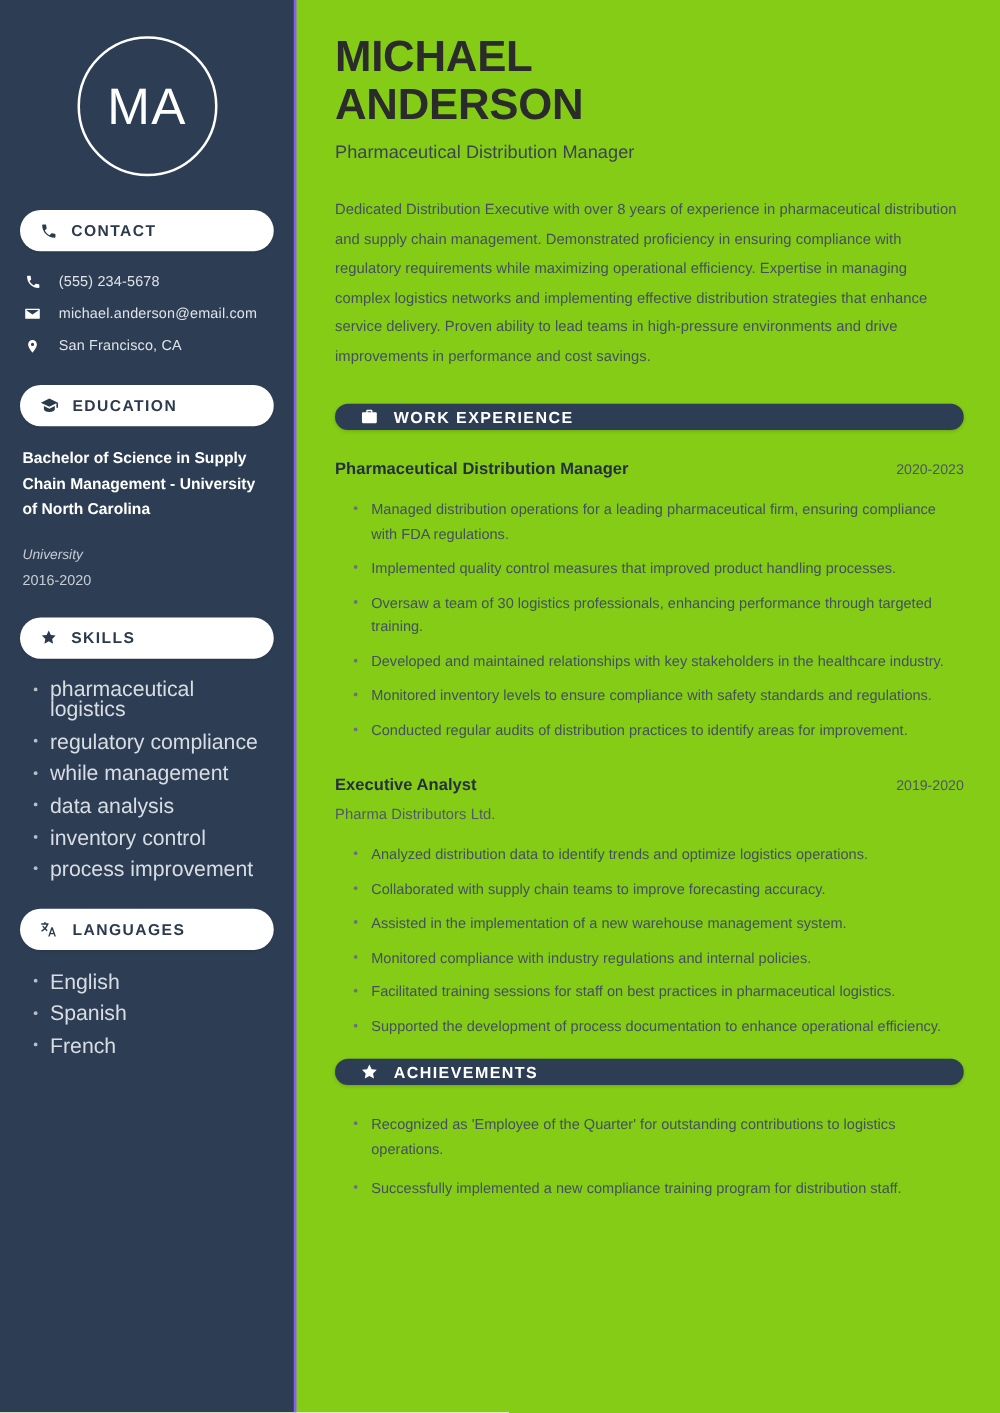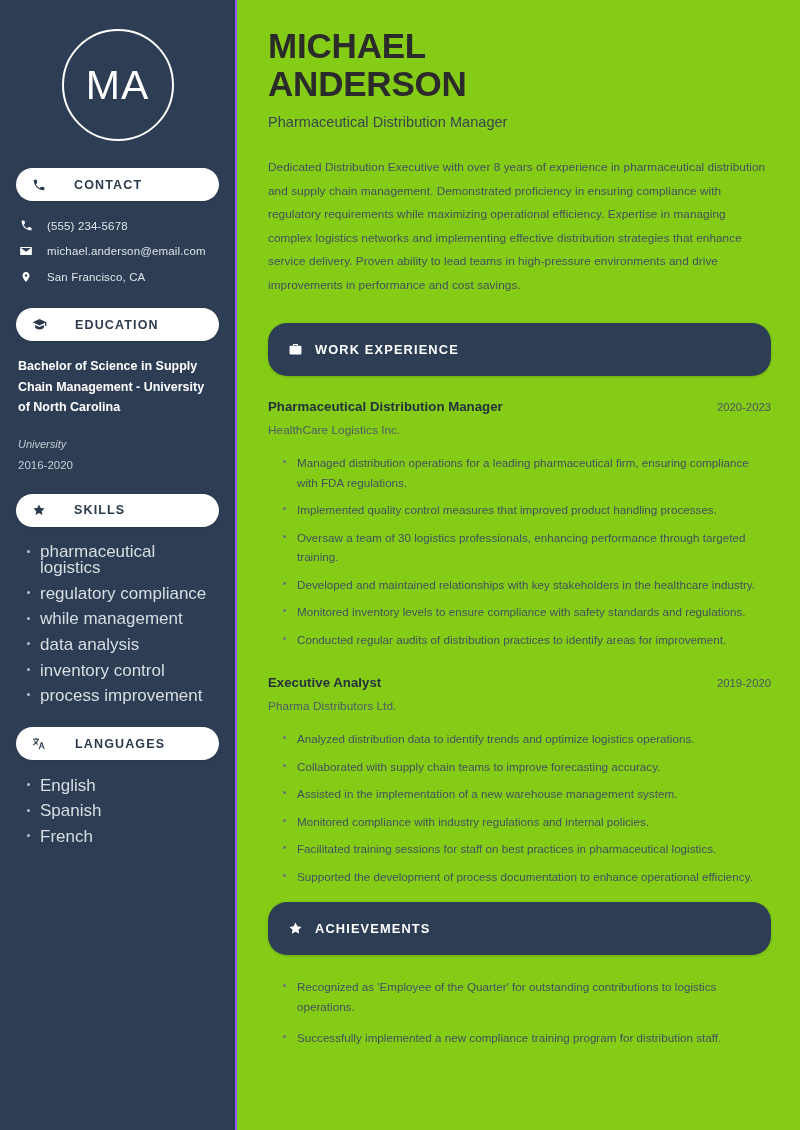--- a/index.html
+++ b/index.html
@@ -51,21 +51,21 @@
   }
 
   
   .pill-light {
     background: #ffffff;
     border-radius: 18px;
     height: 33px;
     display: flex;
     align-items: center;
     padding: 0 16px;
-    gap: 28px;
+    gap: 11px;
     box-shadow: 0 1px 2px rgba(0,0,0,0.12);
   }
   .pill-light .pill-title {
     color: #2b3a4d;
     font-size: 12.5px;
     font-weight: bold;
     letter-spacing: 1.15px;
   }
   .pill-light svg { display: block; }
 
@@ -149,21 +149,21 @@
     color: #44505f;
     font-size: 11.8px;
     line-height: 23.5px;
     letter-spacing: 0.05px;
   }
 
   
   .pill-dark {
     background: #2d3e54;
     border-radius: 19px;
-    height: 53px;
+    height: 21px;
     display: flex;
     align-items: center;
     padding: 0 20px;
     gap: 12px;
     box-shadow: 0 1px 3px rgba(0,0,0,0.17);
   }
   .pill-dark .pill-title {
     color: #ffffff;
     font-size: 12.8px;
     font-weight: bold;
@@ -343,21 +343,20 @@
           </svg>
         </span>
         <span class="pill-title">WORK EXPERIENCE</span>
       </div>
 
       <div class="job first">
         <div class="job-head">
           <span class="job-title">Pharmaceutical Distribution Manager</span>
           <span class="job-dates">2020-2023</span>
         </div>
-        <div class="job-company">HealthCare Logistics Inc.</div>
         <ul class="main-bullets">
           <li>Managed distribution operations for a leading pharmaceutical firm, ensuring compliance with FDA regulations.</li>
           <li>Implemented quality control measures that improved product handling processes.</li>
           <li>Oversaw a team of 30 logistics professionals, enhancing performance through targeted training.</li>
           <li>Developed and maintained relationships with key stakeholders in the healthcare industry.</li>
           <li>Monitored inventory levels to ensure compliance with safety standards and regulations.</li>
           <li>Conducted regular audits of distribution practices to identify areas for improvement.</li>
         </ul>
       </div>
 

